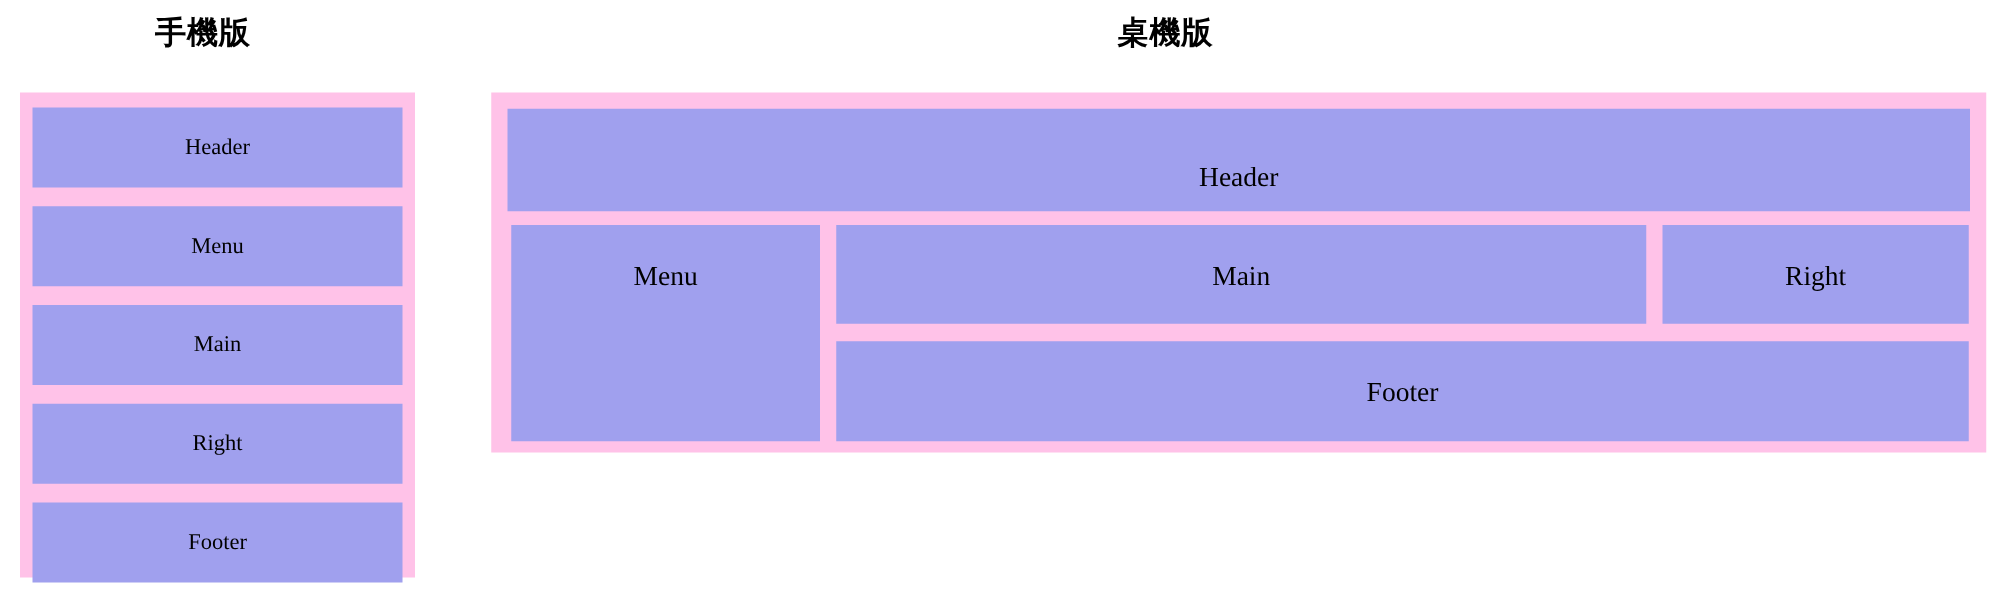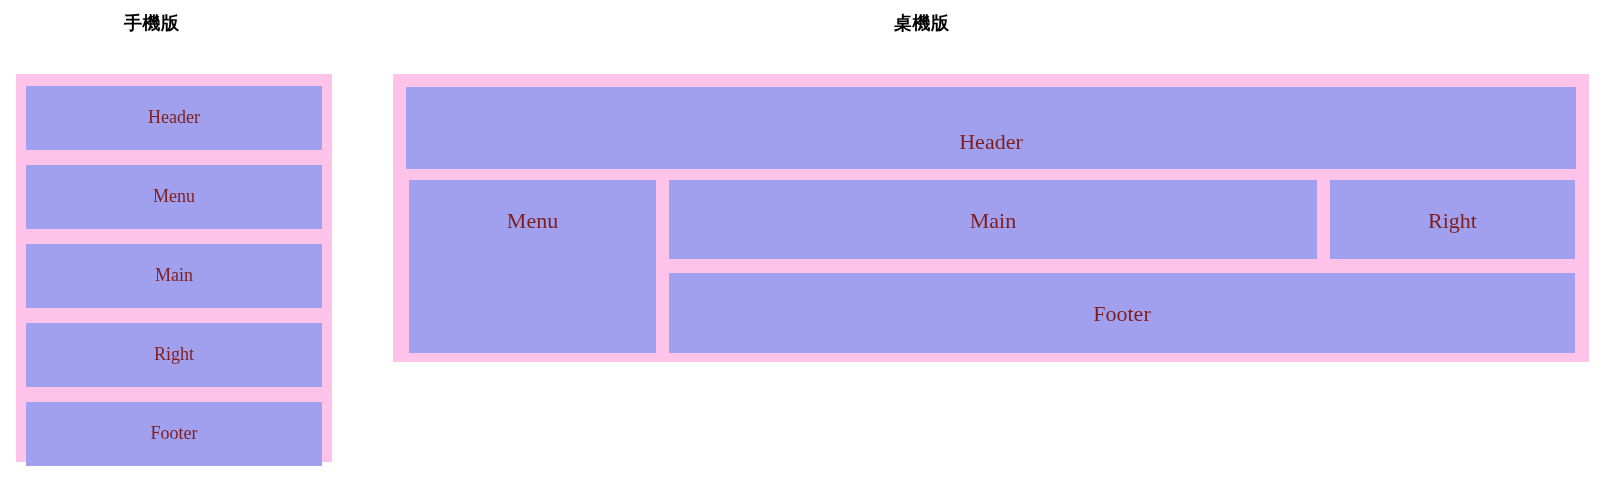--- a/index.html
+++ b/index.html
@@ -13,40 +13,40 @@
     position: relative;
     overflow: hidden;
     font-family: "Liberation Serif", "DejaVu Serif", serif;
   }
 
   
   .section-title {
     position: absolute;
     font-family: "Liberation Sans", "DejaVu Sans", sans-serif;
     font-weight: bold;
-    font-size: 18px;
+    font-size: 25px;
     color: #000000;
     letter-spacing: 0.5px;
     white-space: nowrap;
     line-height: 1;
   }
   #mobile-title { left: 124px; top: 14px; }
   #desktop-title { left: 894px; top: 14px; }
 
   
   .frame {
     position: absolute;
     background: #ffc2e8;
     box-sizing: border-box;
   }
   .cell {
     position: absolute;
     background: #a0a0ee;
     box-sizing: border-box;
-    color: #7f1d1d;
+    color: #000000;
     font-size: 18px;
     line-height: 1.2;
     text-align: center;
     white-space: nowrap;
   }
 
   
   #mobile-frame {
     left: 16px;
     top: 74px;

